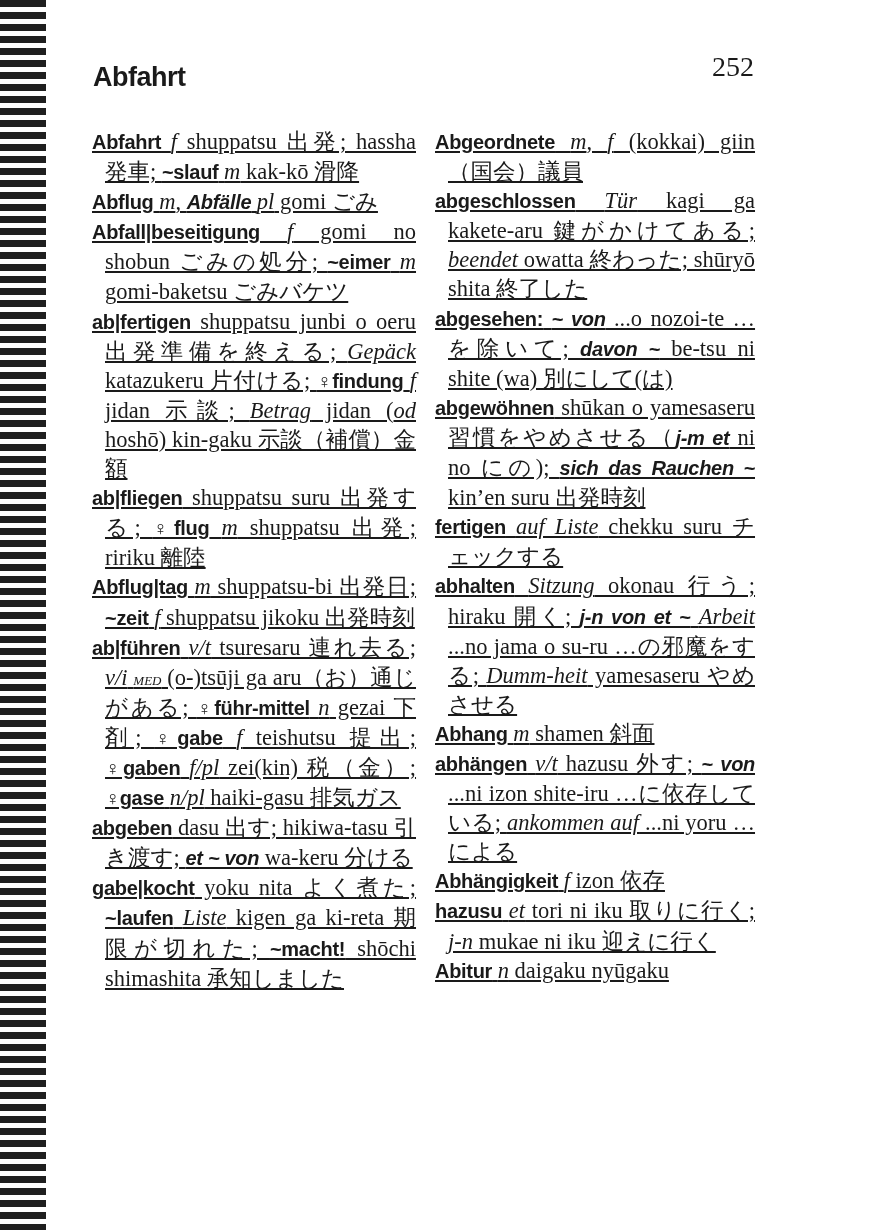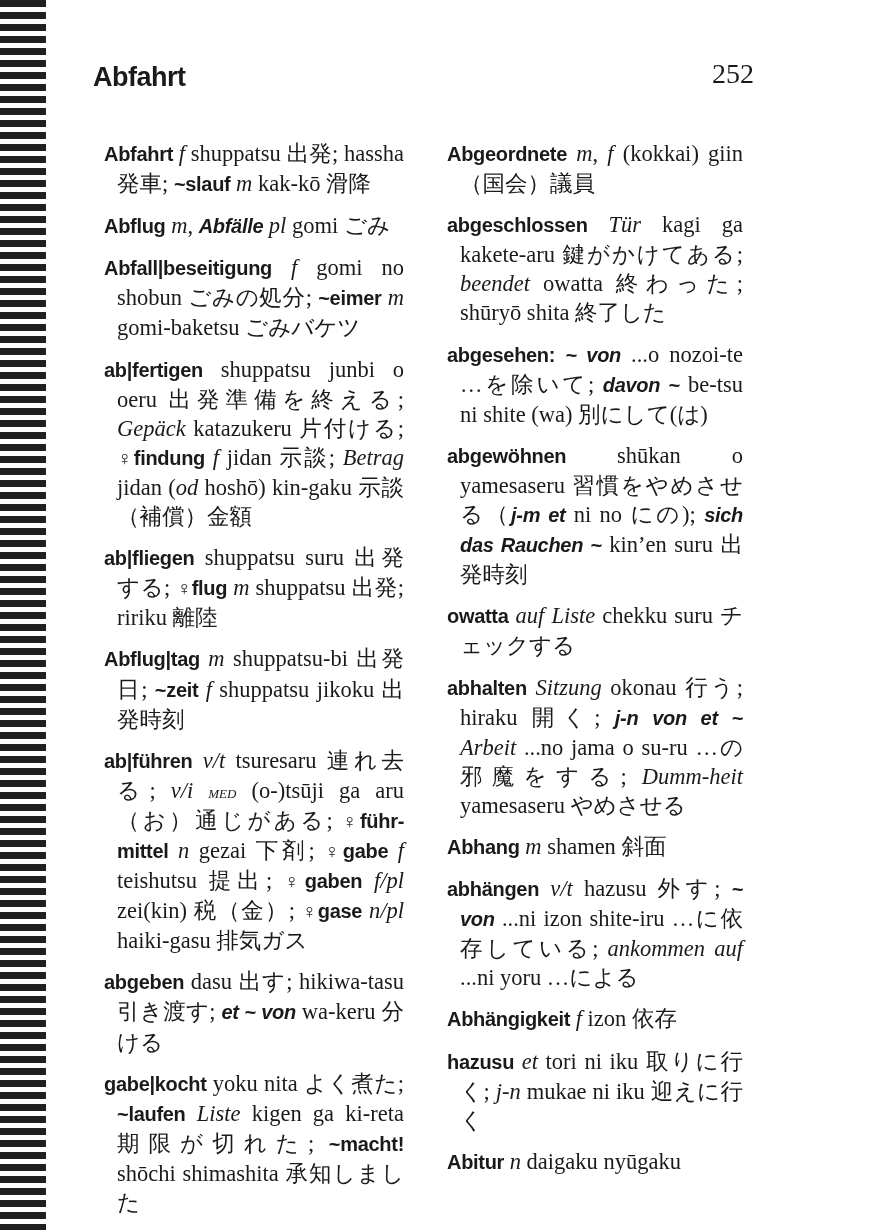--- a/index.html
+++ b/index.html
@@ -10,30 +10,30 @@
   .stripes {
     position:absolute; left:0; top:0; width:46px; height:1230px;
     background: repeating-linear-gradient(to bottom, #1f1f1f 0px, #1f1f1f 7px, #ffffff 7px, #ffffff 12px);
   }
   .header-word {
     position:absolute; left:93px; top:62px;
     font-family:"Liberation Sans", "DejaVu Sans", sans-serif; font-weight:bold;
     font-size:27px; letter-spacing:-0.5px; color:#1a1a1a;
   }
   .page-number {
-    position:absolute; right:120px; top:58px;
+    position:absolute; right:120px; top:51px;
     font-family:"Liberation Serif", serif; font-size:28px; color:#1a1a1a;text-align:center;
   }
   .column {
     position:absolute; top:127px; width:324px;
     font-size:22.5px; line-height:29.1px; text-align:justify;
   }
   .col-left { left:92px; }
   .col-right { left:435px; width:320px; }
-  .entry { padding-left:13px; text-indent:-13px; margin:12px; }
+  .entry { padding-left:13px; text-indent:-13px; margin:0;text-decoration:underline; }
   .hw { font-family:"Liberation Sans", "DejaVu Sans", sans-serif; font-weight:bold; font-size:20px; letter-spacing:-0.3px; }
   .bi { font-family:"Liberation Sans", "DejaVu Sans", sans-serif; font-weight:bold; font-style:italic; font-size:20px; letter-spacing:-0.3px; }
   .it { font-style:italic; }
   .sc { font-style:italic; font-variant:small-caps; font-size:19px; }
   .tx { }
 </style>
 </head>
 <body>
 
 <div class="stripes"></div>
@@ -50,20 +50,20 @@
     <p class="entry"><span class="hw">Abflug|tag</span><span class="tx"> </span><span class="it">m</span><span class="tx"> shuppatsu-bi 出発日; </span><span class="hw">~zeit</span><span class="tx"> </span><span class="it">f</span><span class="tx"> shuppatsu jikoku 出発時刻</span></p>
     <p class="entry"><span class="hw">ab|führen</span><span class="tx"> </span><span class="it">v/t</span><span class="tx"> tsuresaru 連れ去る; </span><span class="it">v/i</span><span class="tx"> </span><span class="sc">med</span><span class="tx"> (o-)tsūji ga aru（お）通じがある; </span><span class="hw">♀führ-mittel</span><span class="tx"> </span><span class="it">n</span><span class="tx"> gezai 下剤; </span><span class="hw">♀gabe</span><span class="tx"> </span><span class="it">f</span><span class="tx"> teishutsu 提出; </span><span class="hw">♀gaben</span><span class="tx"> </span><span class="it">f/pl</span><span class="tx"> zei(kin) 税（金）; </span><span class="hw">♀gase</span><span class="tx"> </span><span class="it">n/pl</span><span class="tx"> haiki-gasu 排気ガス</span></p>
     <p class="entry"><span class="hw">abgeben</span><span class="tx"> dasu 出す; hikiwa-tasu 引き渡す; </span><span class="bi">et ~ von</span><span class="tx"> wa-keru 分ける</span></p>
     <p class="entry"><span class="hw">gabe|kocht</span><span class="tx"> yoku nita よく煮た; </span><span class="hw">~laufen</span><span class="tx"> </span><span class="it">Liste</span><span class="tx"> kigen ga ki-reta 期限が切れた; </span><span class="hw">~macht!</span><span class="tx"> shōchi shimashita 承知しました</span></p>
   </div>
 <div class="column col-right" id="col-right">
     <p class="entry"><span class="hw">Abgeordnete</span><span class="tx"> </span><span class="it">m</span><span class="tx">, </span><span class="it">f</span><span class="tx"> (kokkai) giin（国会）議員</span></p>
     <p class="entry"><span class="hw">abgeschlossen</span><span class="tx"> </span><span class="it">Tür</span><span class="tx"> kagi ga kakete-aru 鍵がかけてある; </span><span class="it">beendet</span><span class="tx"> owatta 終わった; shūryō shita 終了した</span></p>
     <p class="entry"><span class="hw">abgesehen:</span><span class="tx"> </span><span class="bi">~ von</span><span class="tx"> ...o nozoi-te …を除いて; </span><span class="bi">davon ~</span><span class="tx"> be-tsu ni shite (wa) 別にして(は)</span></p>
     <p class="entry"><span class="hw">abgewöhnen</span><span class="tx"> shūkan o yamesaseru 習慣をやめさせる（</span><span class="bi">j-m et</span><span class="tx"> ni no にの); </span><span class="bi">sich das Rauchen ~</span><span class="tx"> kin’en suru 出発時刻</span></p>
-    <p class="entry"><span class="hw">owatta</span><span class="tx"> </span><span class="it">auf Liste</span><span class="tx"> chekku suru チェックする</span></p>
+    <p class="entry"><span class="hw">fertigen</span><span class="tx"> </span><span class="it">auf Liste</span><span class="tx"> chekku suru チェックする</span></p>
     <p class="entry"><span class="hw">abhalten</span><span class="tx"> </span><span class="it">Sitzung</span><span class="tx"> okonau 行う; hiraku 開く; </span><span class="bi">j-n von et ~</span><span class="tx"> </span><span class="it">Arbeit</span><span class="tx"> ...no jama o su-ru …の邪魔をする; </span><span class="it">Dumm-heit</span><span class="tx"> yamesaseru やめさせる</span></p>
     <p class="entry"><span class="hw">Abhang</span><span class="tx"> </span><span class="it">m</span><span class="tx"> shamen 斜面</span></p>
     <p class="entry"><span class="hw">abhängen</span><span class="tx"> </span><span class="it">v/t</span><span class="tx"> hazusu 外す; </span><span class="bi">~ von</span><span class="tx"> ...ni izon shite-iru …に依存している; </span><span class="it">ankommen auf</span><span class="tx"> ...ni yoru …による</span></p>
     <p class="entry"><span class="hw">Abhängigkeit</span><span class="tx"> </span><span class="it">f</span><span class="tx"> izon 依存</span></p>
     <p class="entry"><span class="hw">hazusu</span><span class="tx"> </span><span class="it">et</span><span class="tx"> tori ni iku 取りに行く; </span><span class="it">j-n</span><span class="tx"> mukae ni iku 迎えに行く</span></p>
     <p class="entry"><span class="hw">Abitur</span><span class="tx"> </span><span class="it">n</span><span class="tx"> daigaku nyūgaku</span></p>
   </div>
 
 </body></html>

